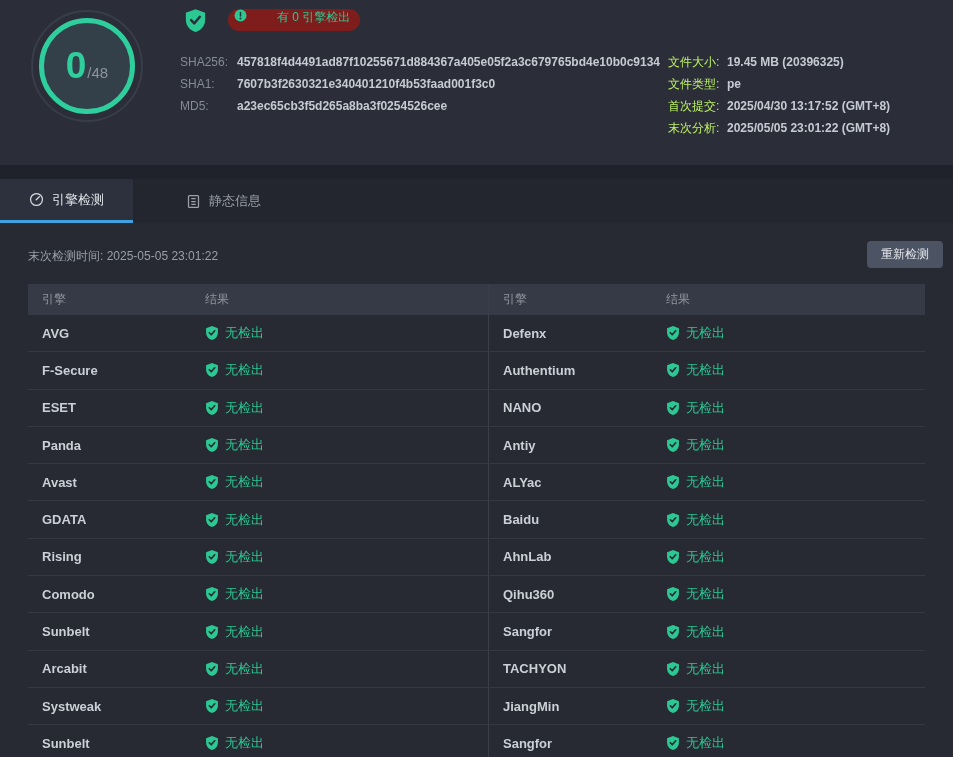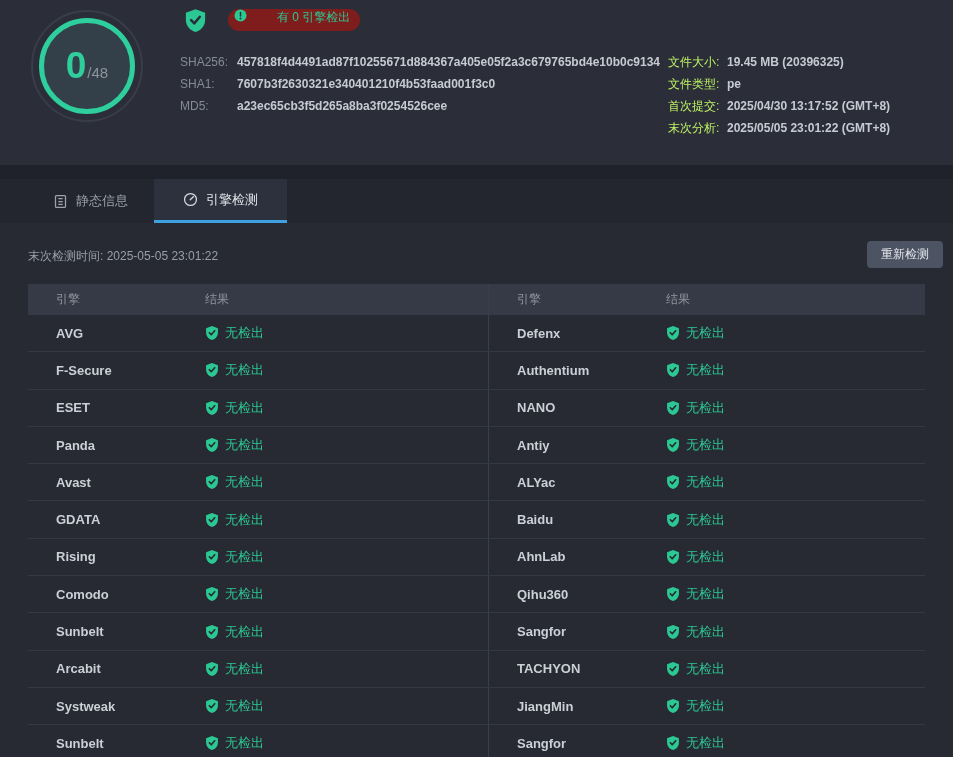--- a/index.html
+++ b/index.html
@@ -71,21 +71,21 @@
     background:#4C5464; border:none; border-radius:4px;
     color:#E3E6EA; font-size:12px; cursor:pointer;
     font-family:"Liberation Sans","DejaVu Sans",sans-serif;
   }
 
   
   .engine-table { position:absolute; top:284px; left:28px; width:897px; }
   .t-row { display:flex; width:897px; }
   .half-left  { display:flex; width:460px; }
   .half-right { display:flex; width:437px; border-left:1px solid #3A3E49; }
-  .col-engine { width:177px; padding-left:28px; display:flex; align-items:center; }
+  .col-engine { width:177px; padding-left:14px; display:flex; align-items:center; }
   .col-result { flex:1; display:flex; align-items:center; }
 
   .thead { height:31px; background:#363A46; }
   .thead .th { font-size:12px; color:#8F949E; }
 
   .t-body-row { height:37.3px; border-bottom:1px solid #343945; }
   .engine-name { font-size:13px; font-weight:bold; color:#CBCFD6; }
   .result-flag { display:flex; align-items:center; }
   .result-flag svg { width:14px; height:14px; margin-right:6px; }
   .result-text { font-size:13px; color:#2CC893; }
@@ -150,34 +150,34 @@
     <div class="info-line">
       <span class="info-label">末次分析:</span>
       <span class="info-value">2025/05/05 23:01:22 (GMT+8)</span>
     </div>
   </div>
 </div>
 
 <div class="section-gap"></div>
 
 <div class="tabbar">
+  <div class="tab active">
+    <svg viewBox="0 0 24 24" fill="none" stroke="#D8DBE0" stroke-width="2">
+      <circle cx="12" cy="12" r="9.5"></circle>
+      <path d="M11.5 12.5 L16.5 7.5" stroke-linecap="round"></path>
+    </svg>
+    <span>引擎检测</span>
+  </div>
   <div class="tab inactive">
     <svg viewBox="0 0 24 24" fill="none" stroke="#9CA1AA" stroke-width="2">
       <rect x="4" y="2.5" width="16" height="19" rx="1.5"></rect>
       <path d="M8.5 7.5 h7 M8.5 12 h7 M8.5 16.5 h7"></path>
     </svg>
     <span>静态信息</span>
   </div>
-  <div class="tab active">
-    <svg viewBox="0 0 24 24" fill="none" stroke="#D8DBE0" stroke-width="2">
-      <circle cx="12" cy="12" r="9.5"></circle>
-      <path d="M11.5 12.5 L16.5 7.5" stroke-linecap="round"></path>
-    </svg>
-    <span>引擎检测</span>
-  </div>
 </div>
 
 <div class="last-check">末次检测时间: 2025-05-05 23:01:22</div>
 <button class="rescan-btn">重新检测</button>
 
 <div class="engine-table">
   <div class="t-row thead">
     <div class="half-left">
       <div class="col-engine th">引擎</div>
       <div class="col-result th">结果</div>

